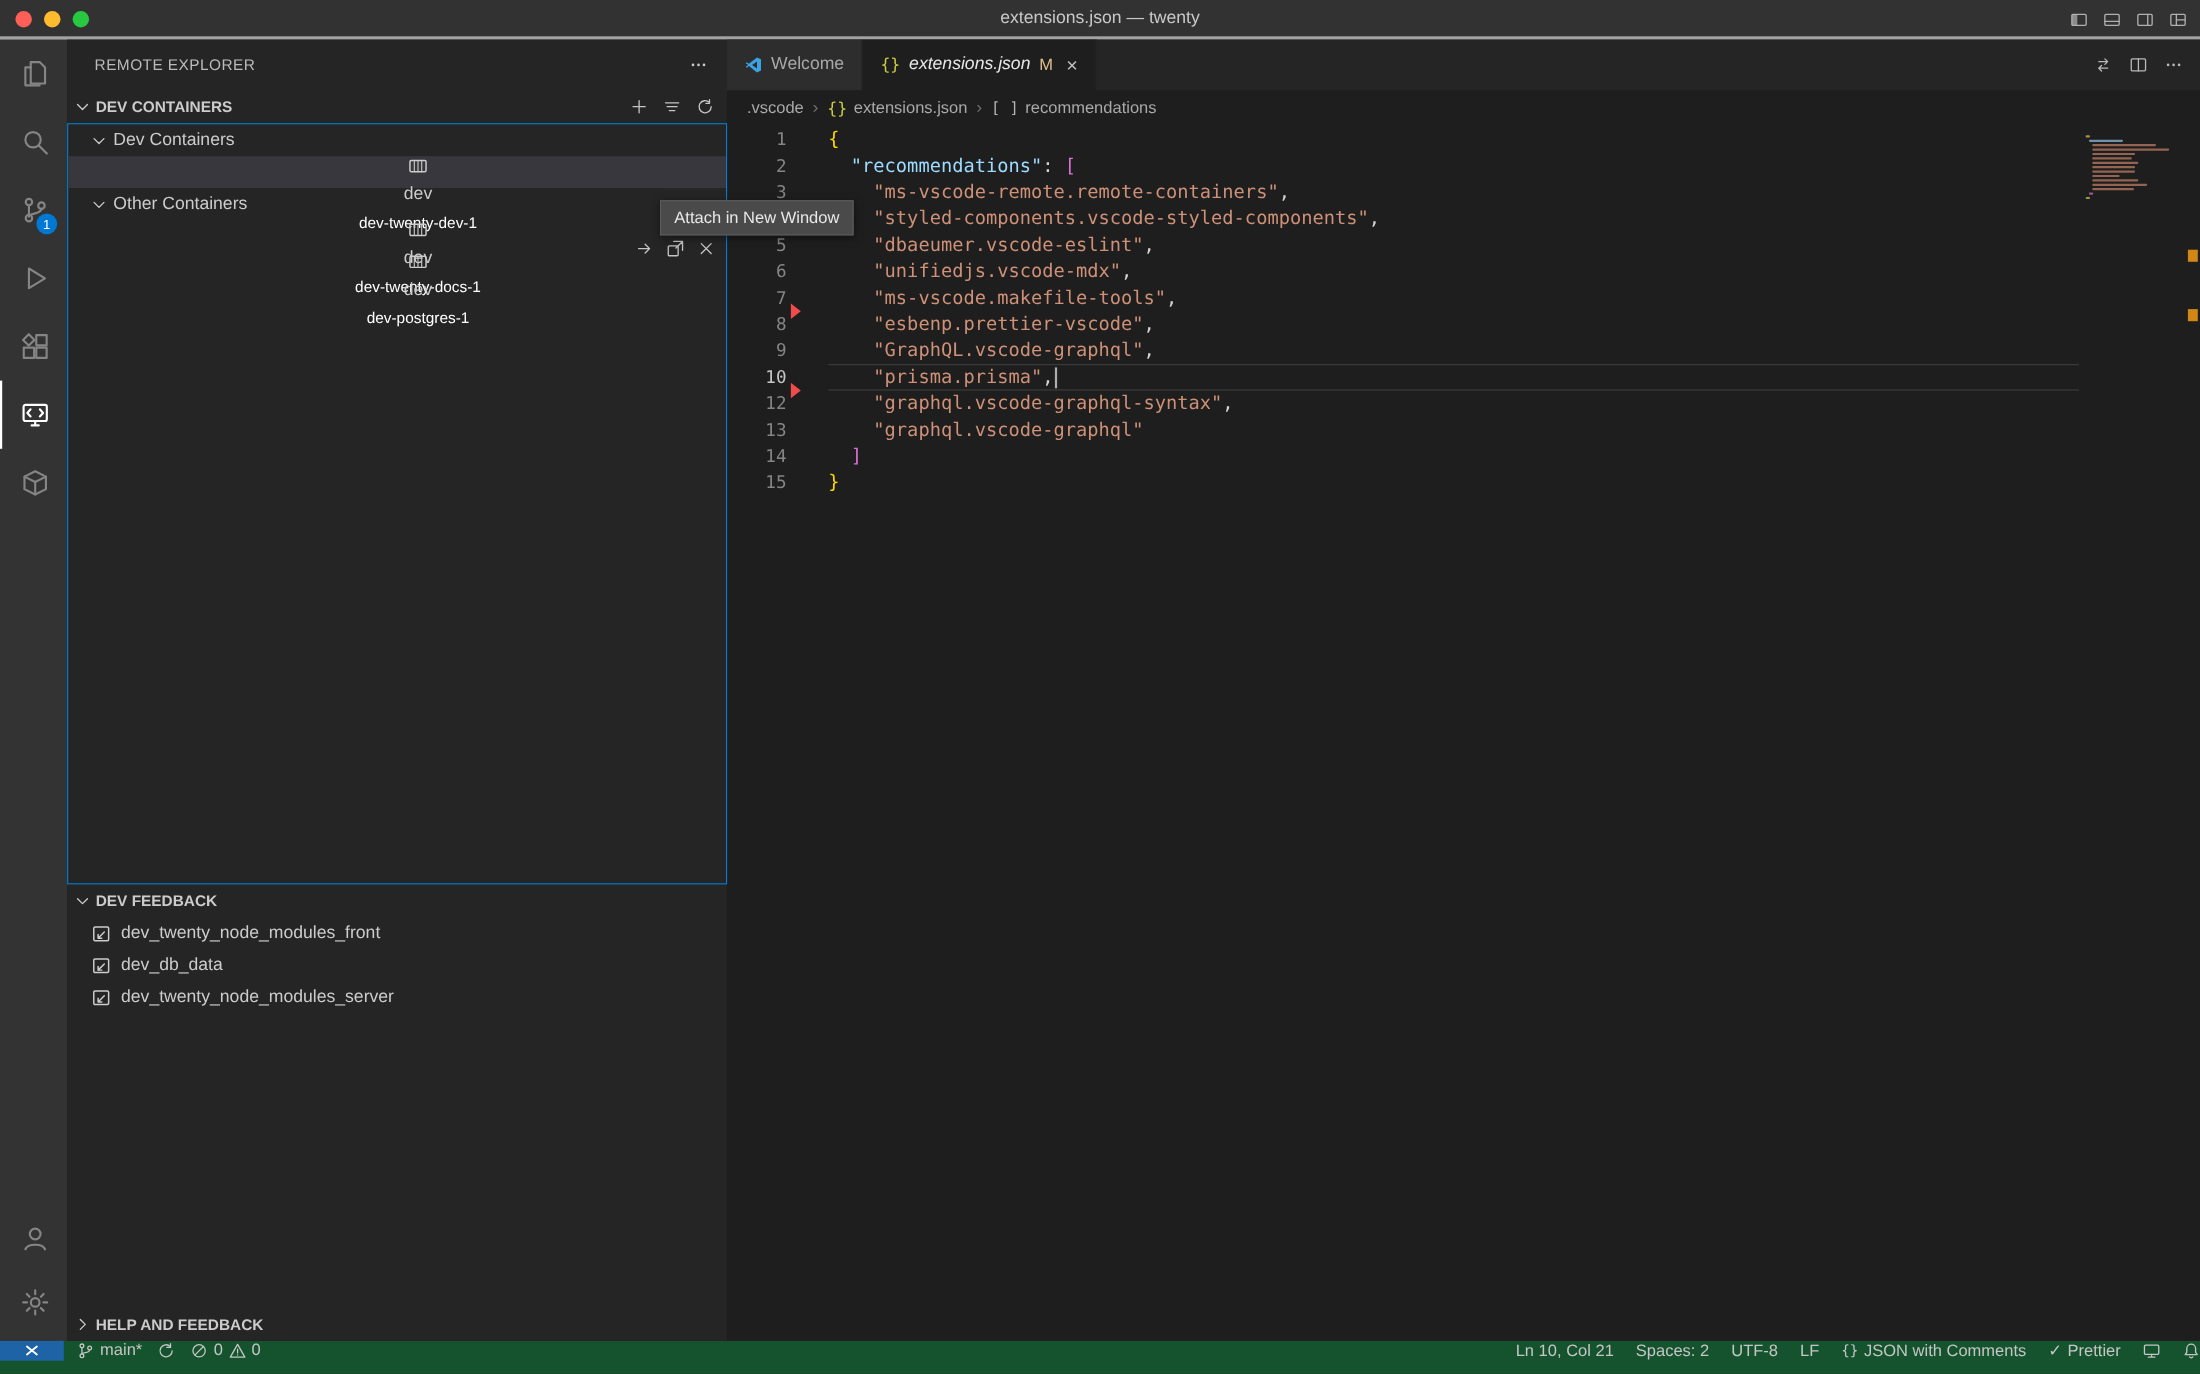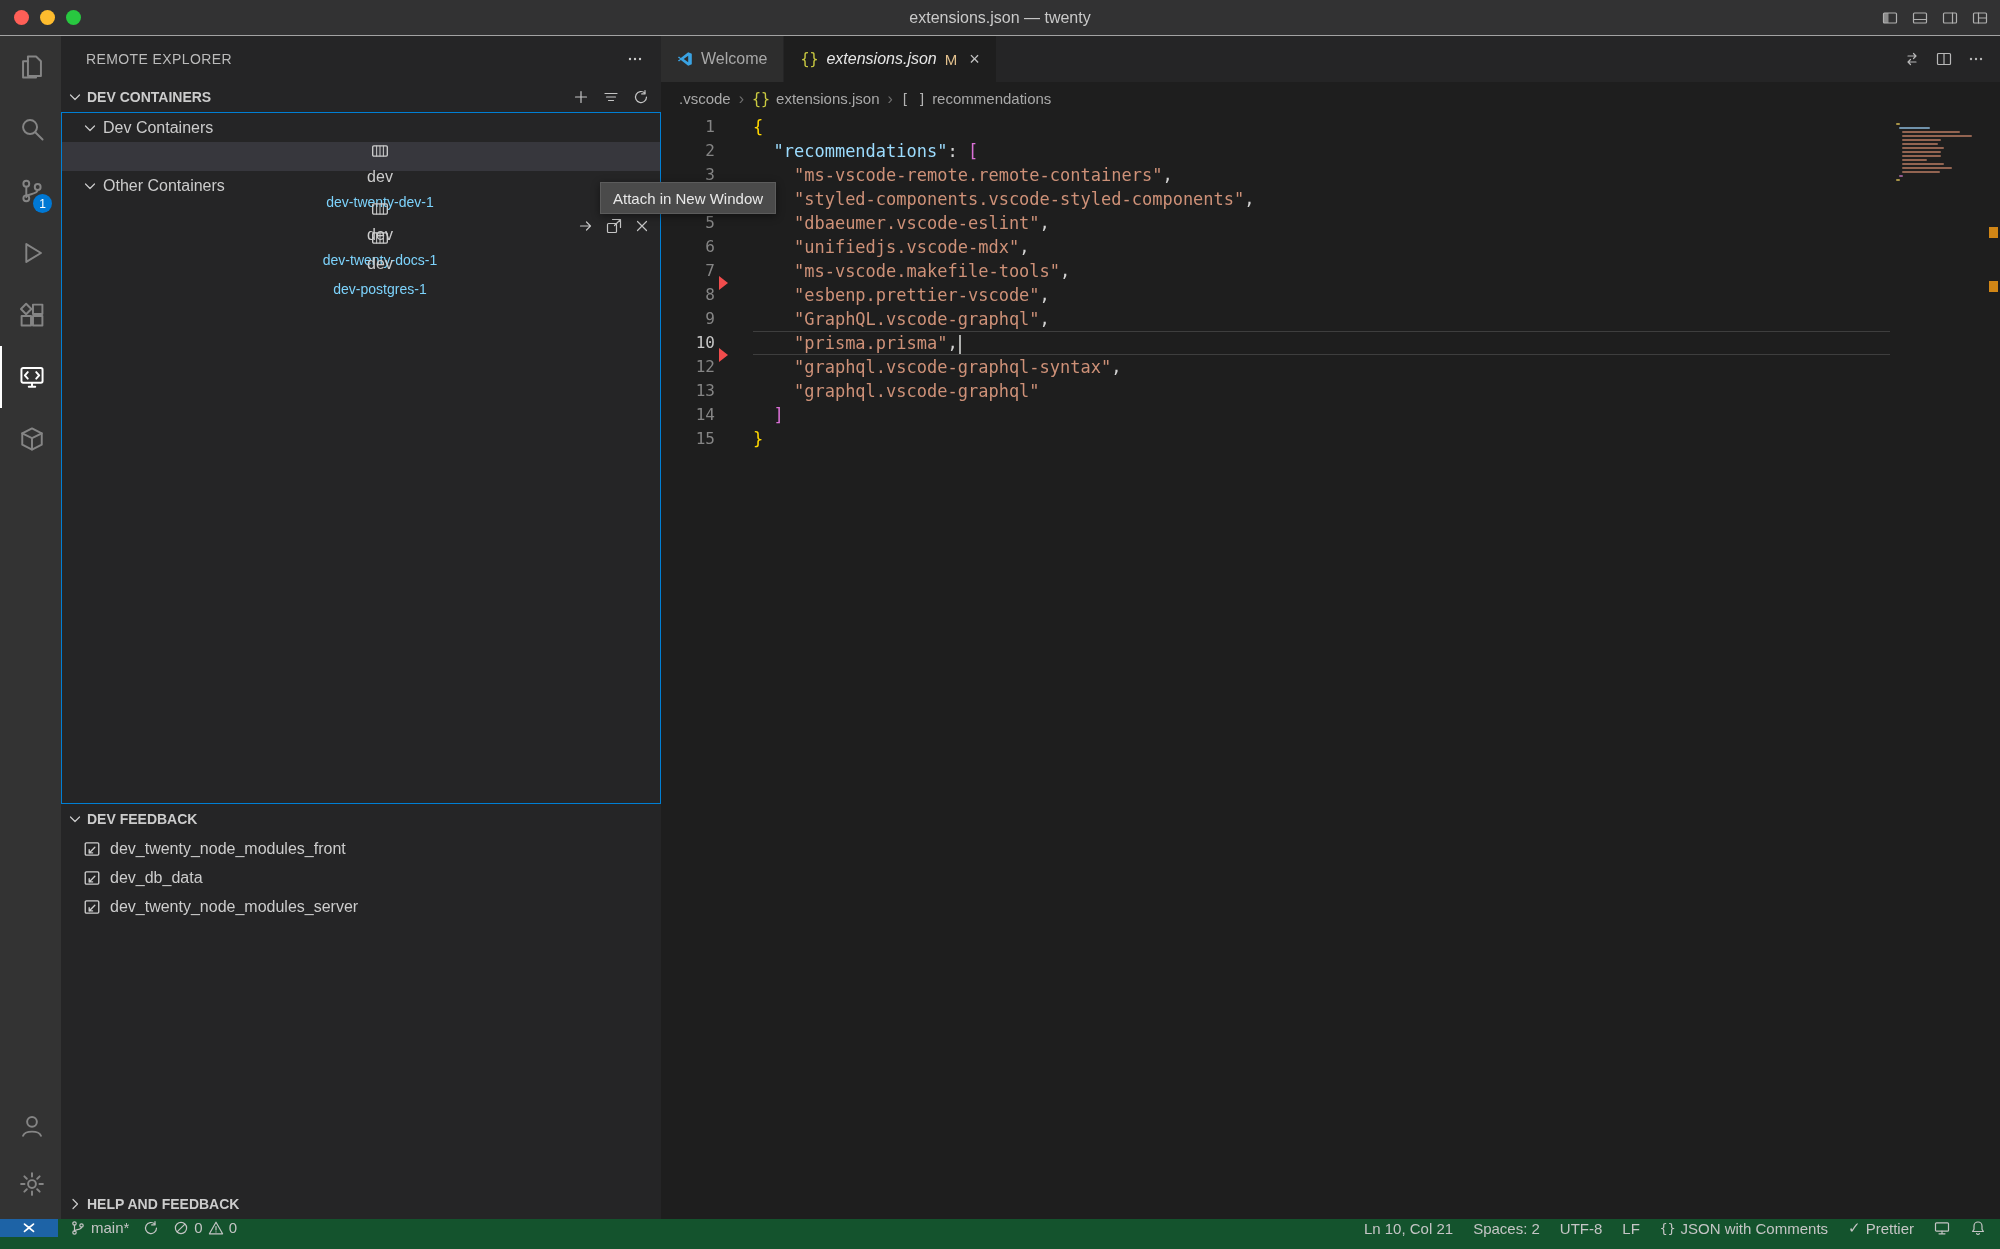--- a/index.html
+++ b/index.html
@@ -1,21 +1,21 @@
 <!DOCTYPE html>
 <html style="--accent: #0078d4; --focus-border: #007fd4; --tok-key: #9cdcfe; --tok-str: #ce9178; --tok-b1: #ffd700; --tok-b2: #da70d6; --modified: #e2c08d; --git-deleted: #f14c4c;"><head>
 <meta charset="utf-8">
 <style>
   * { margin:0; padding:0; box-sizing:border-box; }
   html,body { background:#1e1e1e; }
   body { width:2000px; height:1249px; overflow:hidden; font-family:"Liberation Sans",sans-serif; color:#cccccc; }
   .window { width:2000px; height:1249px; display:flex; flex-direction:column; position:relative; }
 
   
-  .titlebar { flex:0 0 36px; background:#323233; position:relative; display:flex; align-items:center; justify-content:center; border-bottom:1px solid #a3a3a3; }
+  .titlebar { flex:0 0 36px; background:#323233; position:relative; display:flex; align-items:center; justify-content:center; border-bottom:3px solid #a3a3a3; }
   .traffic { position:absolute; left:14px; top:10px; display:flex; gap:11px; }
   .light { width:15px; height:15px; border-radius:50%; display:inline-block; }
   .light.red{background:#ff5f57}.light.yellow{background:#febc2e}.light.green{background:#28c840}
   .window-title { font-size:16px; color:#c9c9c9; }
   .titlebar-actions { position:absolute; right:12px; top:0; height:36px; display:flex; align-items:center; gap:14px; color:#b0b0b0; }
 
   
   .main { flex:1; display:flex; min-height:0; }
 
   
@@ -31,21 +31,21 @@
   .sidebar-titlebar { flex:0 0 46px; display:flex; align-items:center; justify-content:space-between; padding:0 18px 0 25px; }
   .sidebar-title { font-size:14px; color:#bbbbbb; letter-spacing:.4px; }
   .section-header { flex:0 0 30px; display:flex; align-items:center; gap:4px; padding:0 12px 0 6px; font-size:14px; font-weight:bold; color:#cccccc; cursor:pointer; }
   .section-actions { margin-left:auto; display:flex; gap:14px; color:#c5c5c5; }
   .tree { flex:0 0 692px; border:1px solid var(--focus-border,#007fd4); overflow:hidden; }
   .tree-row { height:29px; display:flex; align-items:center; cursor:pointer; }
   .tree-row.group { padding-left:20px; gap:5px; }
   .tree-row.item { padding-left:38px; gap:8px;flex-direction:column; }
   .tree-row.item.selected { background:#37373d; }
   .item-name { color:#cccccc; }
-  .item-desc { color:#7dd3fc; font-size:14px; }
+  .item-desc { color:#ffffff; font-size:14px; }
   .row-actions { margin-left:auto; display:flex; gap:12px; padding-right:10px; color:#c5c5c5; }
   .vol-row { height:29px; display:flex; align-items:center; gap:9px; padding-left:22px; cursor:pointer; }
   .help-header { margin-top:auto; }
   .icon { display:inline-flex; align-items:center; justify-content:center; }
   .icon svg { display:block; }
 
   
   .tooltip { position:absolute; left:600px; top:182px; height:32px; display:flex; align-items:center; padding:0 12px; background:#4a4a4a; border:1px solid #5c5c5c; color:#e8e8e8; font-size:15px; z-index:60; box-shadow:0 2px 8px rgba(0,0,0,.45); white-space:nowrap; }
 
   
@@ -75,21 +75,21 @@
   .caret { display:inline-block; width:2px; height:19px; background:#aeafad; vertical-align:middle; margin-left:1px; }
   .minimap { position:absolute; right:16px; top:8px; width:88px; }
   .mm-line { height:2px; margin-bottom:2px; border-radius:1px; opacity:.85; }
   .overview-mark { position:absolute; right:2px; width:9px; height:11px; background:#d18616; }
 
   
   .statusbar { flex:0 0 30px; background:#14532d; display:flex; align-items:flex-start; font-size:15px; color:#c5c5c5; }
   .sb-remote { flex:0 0 58px; background:#1d63a6; color:#fff; display:flex; align-items:center; justify-content:center; cursor:pointer; }
   .sb-left, .sb-right { display:flex; align-items:center; }
   .sb-left { gap:14px; padding-left:12px; }
-  .sb-right { margin-left:auto; gap:20px; padding-right:14px; }
+  .sb-right { margin-left:auto; gap:20px; }
   .sb-item { display:flex; align-items:center; gap:5px; cursor:pointer; white-space:nowrap; }
   .sb-glyph { font-family:"DejaVu Sans Mono",monospace; font-size:13px; color:#c5c5c5; }
 </style>
 </head>
 <body>
 
 <div class="window">
 
   <div class="titlebar">
     <div class="traffic">

